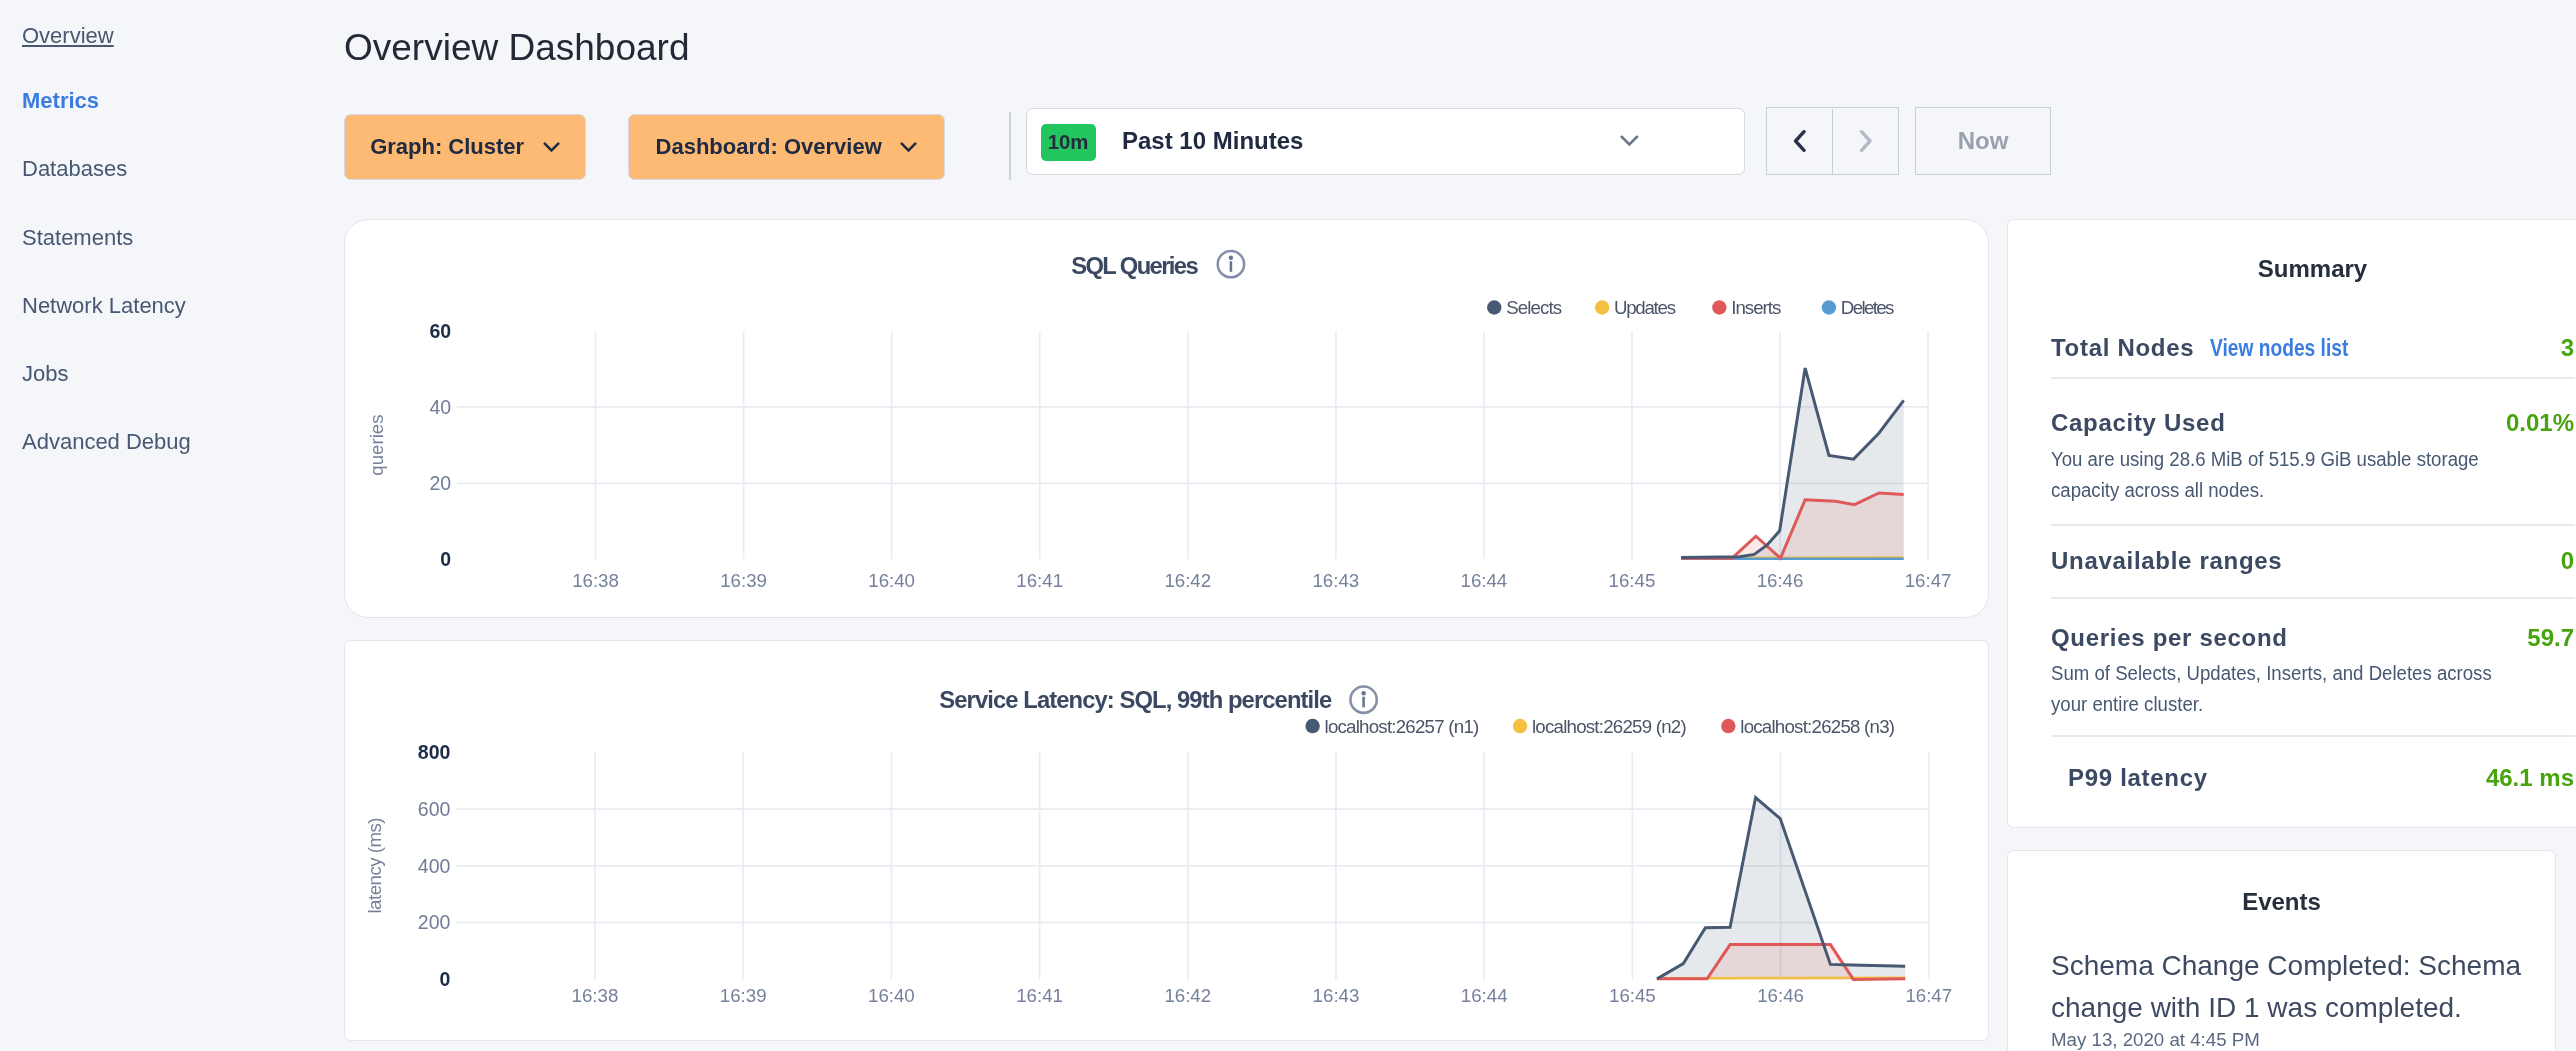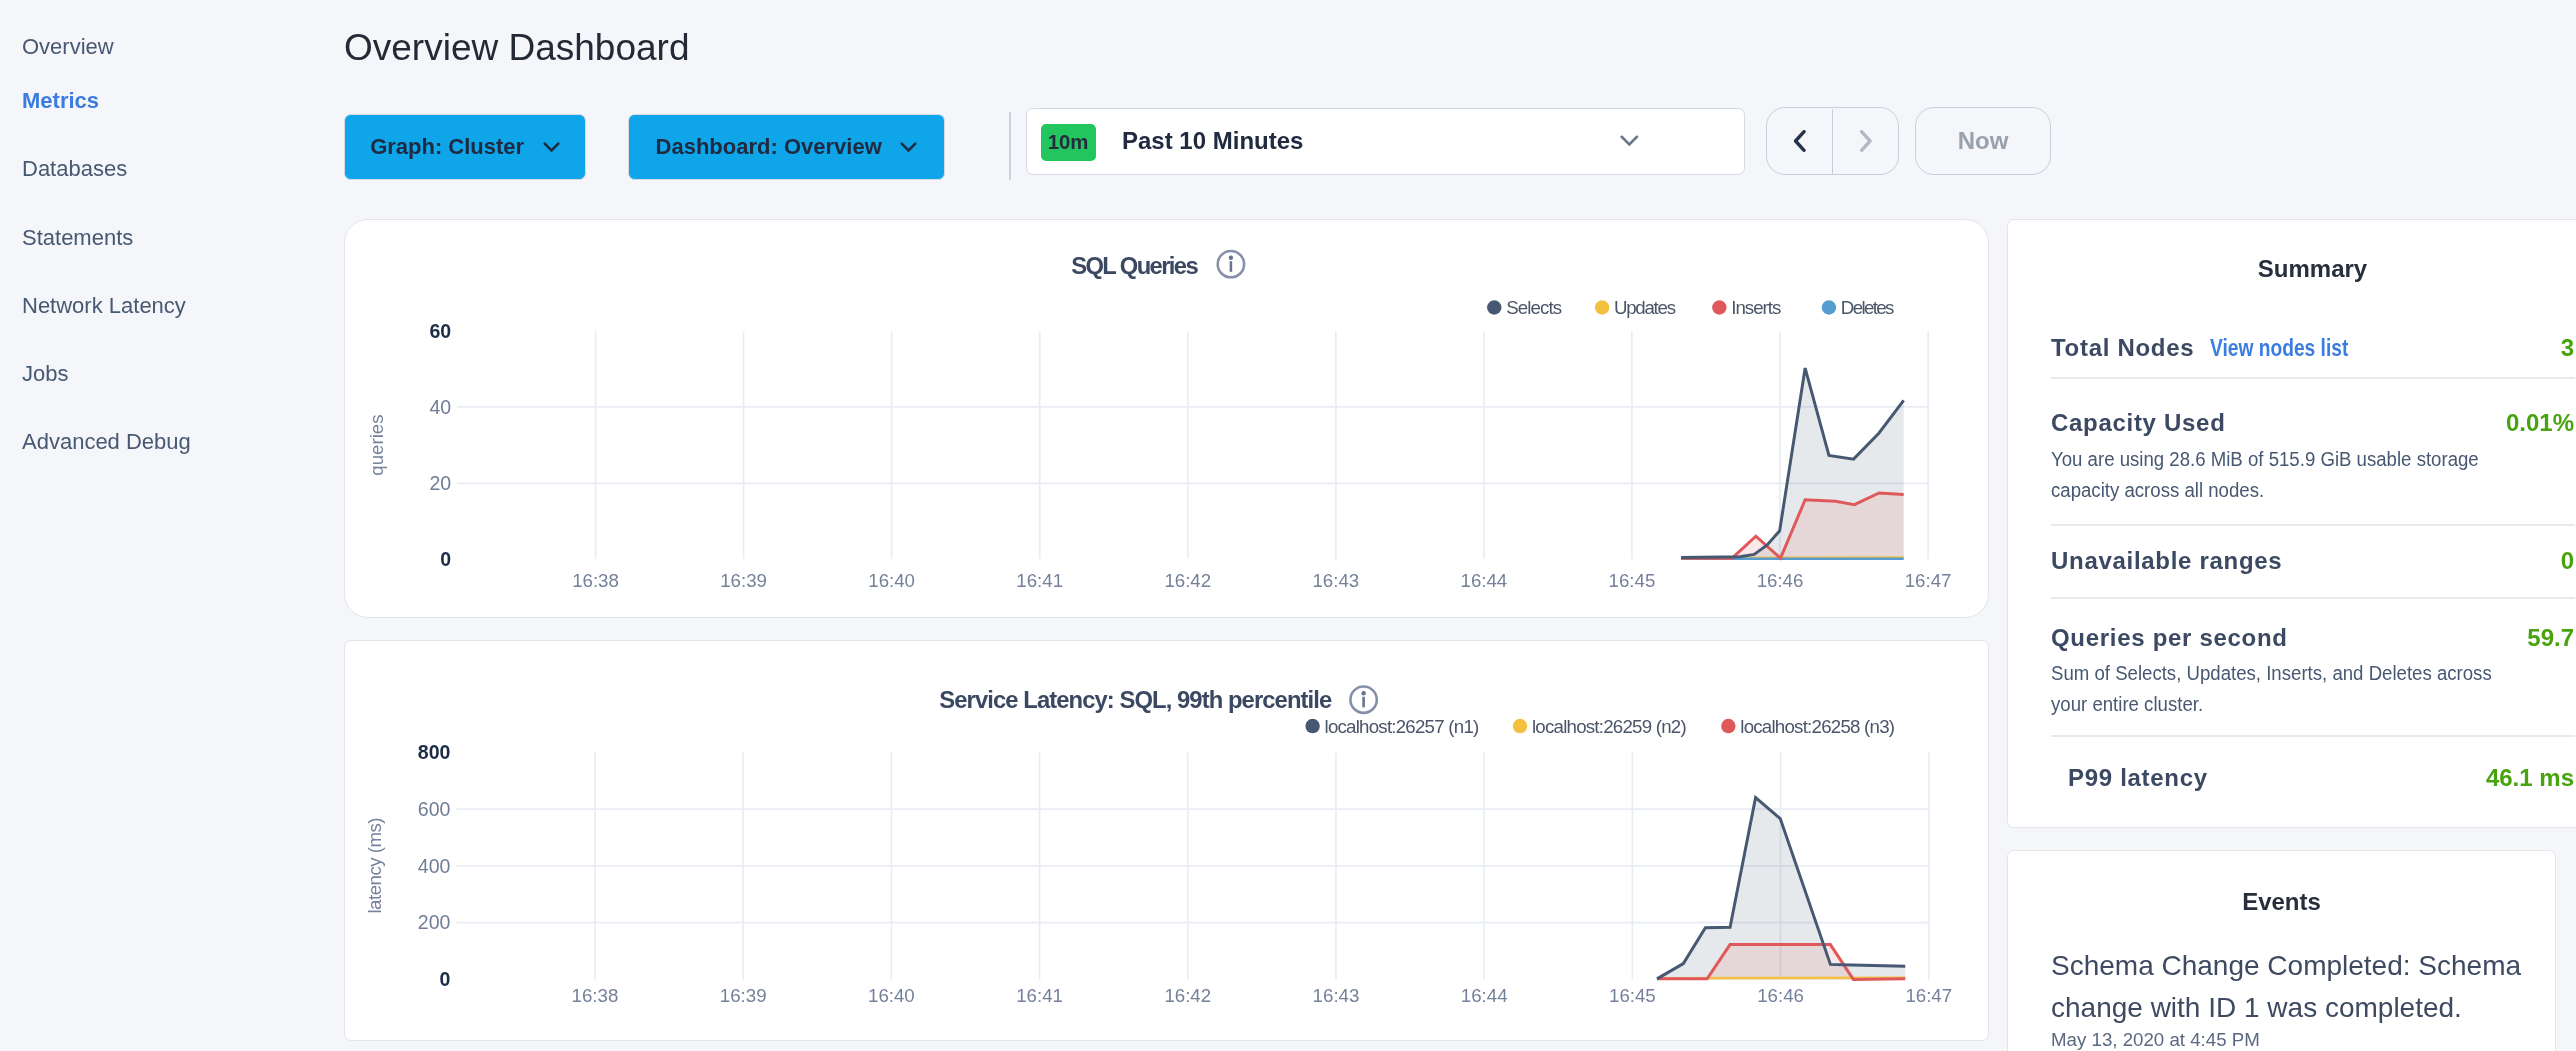--- a/index.html
+++ b/index.html
@@ -1,37 +1,37 @@
 <!DOCTYPE html>
 <html style="font-size:13.6px"><head>
 <meta charset="utf-8">
 <style>
   * { margin:0; padding:0; box-sizing:border-box; }
   html,body { width:2576px; height:1051px; overflow:hidden; }
   body { font-family:"Liberation Sans", sans-serif; background:#f4f6fa; position:relative; }
   .abs { position:absolute; }
   .nav { font-size:22px; color:#475872; }
   .card { position:absolute; background:#fff; border:1.7px solid #e4e5e8; border-radius:6.8px; }
-  .ctl { position:absolute; background:#0ea5e9; border:1.7px solid #d6dae2; border-radius:6.8px;
+  .ctl { position:absolute; background:#fdba74; border:1.7px solid #d6dae2; border-radius:6.8px;
          display:flex; align-items:center; justify-content:center; color:#202a40;
          font-weight:bold; font-size:22px; }
-  .obtn { position:absolute; border:1.7px solid #c8cfdc; border-radius:19px;
+  .obtn { position:absolute; border:1.7px solid #c8cfdc; border-radius:0;
           display:flex; align-items:center; justify-content:center;text-align:right; }
   .hdr  { font-weight:bold; font-size:24px; color:#3c4962; letter-spacing:0.7px; }
   .gval { font-weight:bold; font-size:24px; color:#48a40e; }
   .divider { position:absolute; height:1.7px; background:#e7e9ed; left:43px; right:42px; }
   .srow { position:absolute; left:43px; right:43px; height:34px;
           display:flex; align-items:center; }
   .desc { position:absolute; left:43px; width:473px; font-size:19.6px; line-height:31px; color:#475872;
           transform:scaleX(0.95); transform-origin:left top; }
 </style>
 </head>
 <body>
 
-<div class="abs nav" style="left:22px; top:34px;">Overview</div>
+<div class="abs nav" style="left:22px; top:23px;text-decoration:underline;">Overview</div>
 <div class="abs nav" style="left:22px; top:88px; color:#3a7ce0; font-weight:bold;">Metrics</div>
 <div class="abs nav" style="left:22px; top:156px;">Databases</div>
 <div class="abs nav" style="left:22px; top:225px;">Statements</div>
 <div class="abs nav" style="left:22px; top:293px;">Network Latency</div>
 <div class="abs nav" style="left:22px; top:361px;">Jobs</div>
 <div class="abs nav" style="left:22px; top:429px;">Advanced Debug</div>
 
 <div class="abs" style="left:344px; top:27px; font-size:37px; color:#242a35;">Overview Dashboard</div>
 
 <div class="ctl" style="left:344px; top:114px; width:242px; height:66px;">

